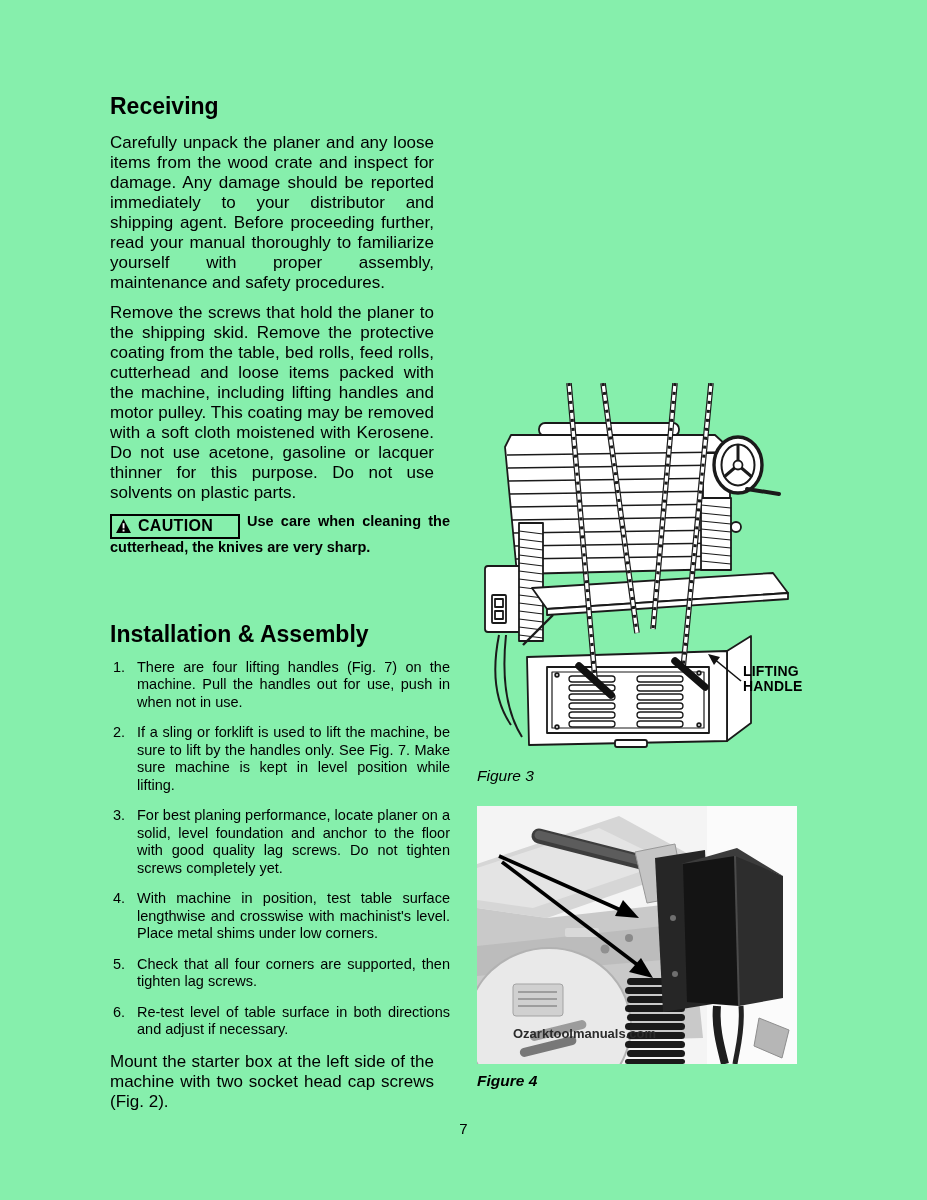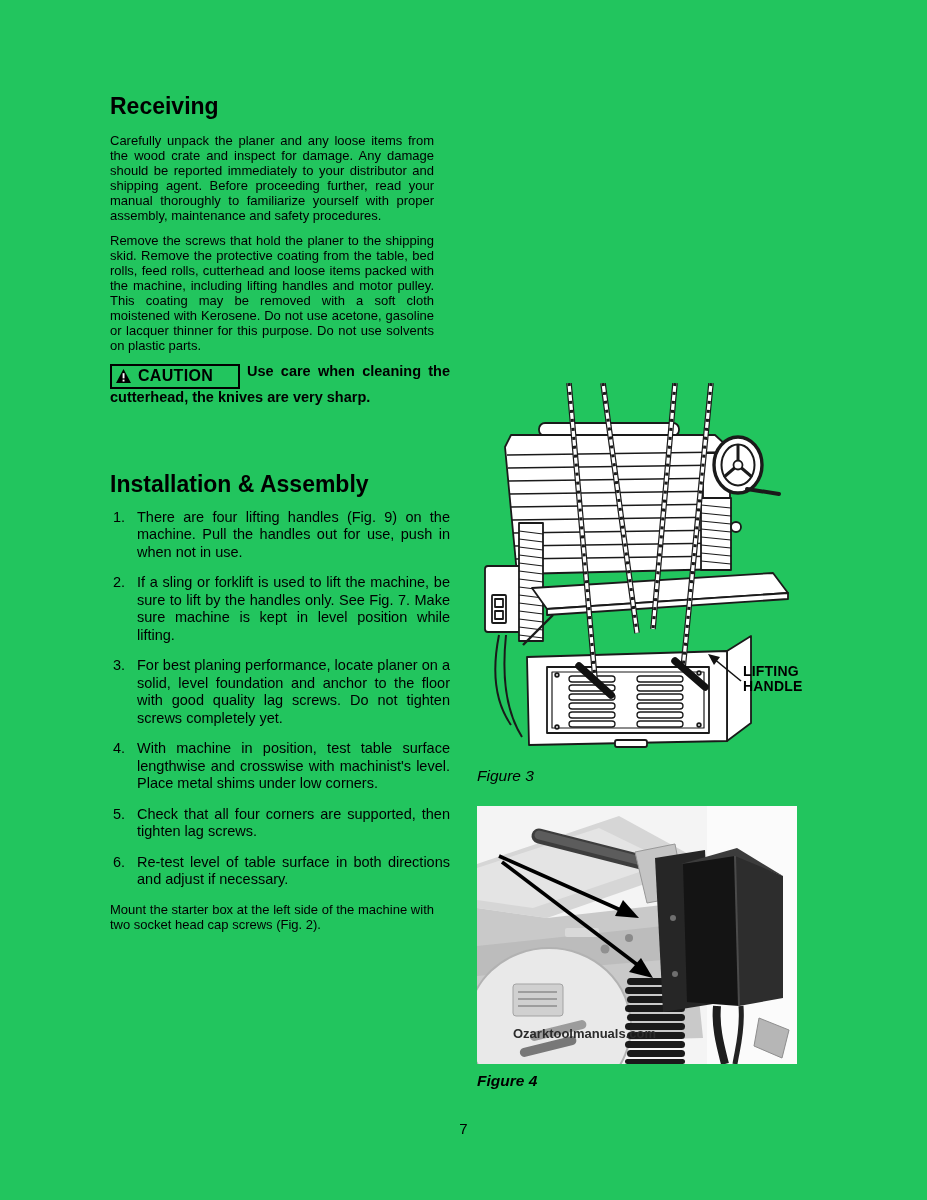--- a/index.html
+++ b/index.html
@@ -1,28 +1,28 @@
 <!DOCTYPE html>
 <html><head>
 <meta charset="utf-8">
 <style>
   html,body { margin:0; padding:0; background:#ffffff; }
   .page {
-    position:relative; width:927px; height:1200px; background:#22c55e;
+    position:relative; width:927px; height:1200px; background:#86efac;
     font-family:"Liberation Sans","DejaVu Sans",sans-serif; color:#000;
     overflow:hidden;
   }
   .left-col { position:absolute; left:110px; top:93px; width:340px; }
   h1.section-title {
     font-size:23px; font-weight:bold; margin:0 0 14px 0; line-height:26px;
   }
   h1.section-title.installation { margin-top:64px; margin-bottom:12px; }
   h2.sub-title { font-size:17.5px; font-weight:bold; margin:50px 0 10px 0; line-height:20px; }
   p.body {
-    font-size:13px; line-height:15px; text-align:justify; margin:0 16px 10px 0;
+    font-size:17px; line-height:20px; text-align:justify; margin:0 16px 10px 0;
   }
   .caution-line { margin:8px 0 0 0; font-size:14.5px; line-height:17.5px; text-align:justify; }
   .caution-box {
     display:inline-flex; align-items:center; gap:7px;
     border:2px solid #000; padding:1px 25px 2px 4px; margin-right:7px;
     font-weight:bold; font-size:16px; letter-spacing:0.3px; vertical-align:-7px;
     line-height:18px;
   }
   .caution-box svg { display:block; }
   .caution-rest { font-weight:bold; }
@@ -65,21 +65,21 @@
           </svg>
           <span>CAUTION</span>
         </span><span class="caution-rest">Use care when cleaning the cutterhead,  the knives are very sharp.</span>
     </p>
 
     <h1 class="section-title installation">Installation &amp; Assembly</h1>
 
     <div class="num-list">
       <div class="li-row">
         <span class="li-num">1.</span>
-        <span class="li-txt">There are four lifting handles (Fig. 9) on the machine. Pull the handles out for use, push in when not in use.</span>
+        <span class="li-txt">There are four lifting handles (Fig. 7) on the machine. Pull the handles out for use, push in when not in use.</span>
       </div>
       <div class="li-row">
         <span class="li-num">2.</span>
         <span class="li-txt">If a sling or forklift is used to lift the machine, be sure to lift by the handles only. See Fig. 7. Make sure machine is kept in level position while lifting.</span>
       </div>
       <div class="li-row">
         <span class="li-num">3.</span>
         <span class="li-txt">For best planing performance, locate planer on a solid, level foundation and anchor to the floor with good quality lag screws. Do not tighten screws completely yet.</span>
       </div>
       <div class="li-row">

